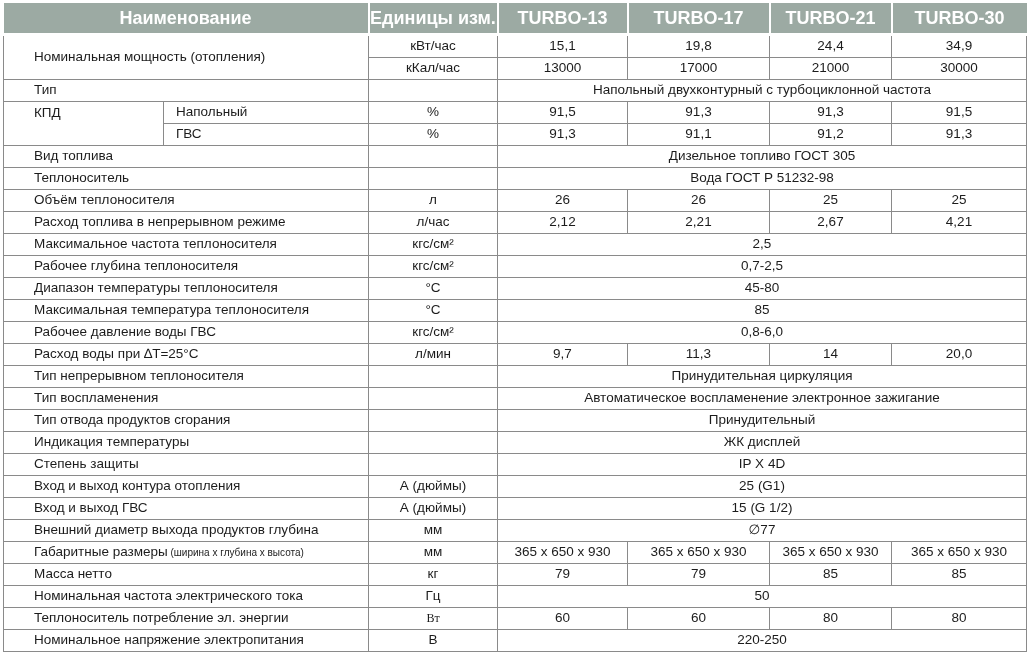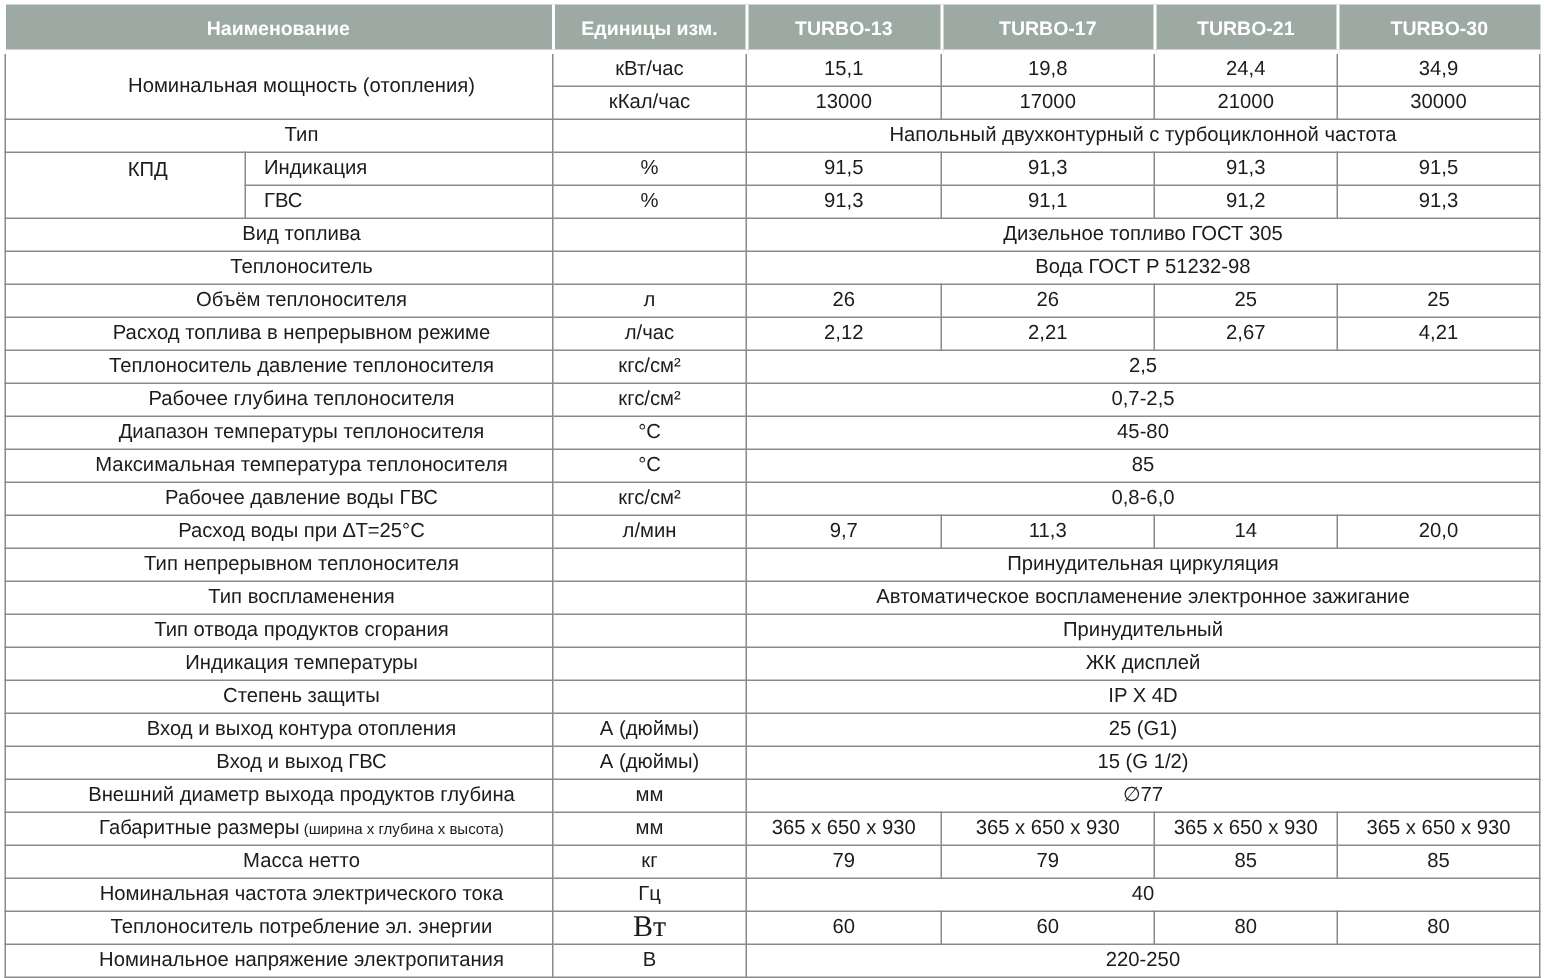--- a/index.html
+++ b/index.html
@@ -8,36 +8,36 @@
     background:#ffffff;color:#1c1c1c;
     font-family:"Liberation Sans",sans-serif;
   }
   .wrap{padding:3px 3px 0 3px}
   table{
     border-collapse:collapse;table-layout:fixed;
     width:1023px;
   }
   th{
     background:#9CAAA3;color:#ffffff;
-    font-size:13px;font-weight:bold;
+    font-size:18px;font-weight:bold;
     height:30px;padding:0;text-align:center;
     border:0;border-left:2px solid #ffffff;border-bottom:3px solid #ffffff;
   }
   th:first-child{border-left:0}
   td{
     border:1px solid #8a8a8a;
     height:21px;padding:0;
     font-size:13.5px;line-height:1.05;
     vertical-align:middle;white-space:nowrap;overflow:hidden;
   }
-  td.name{text-align:center;padding-left:30px}
+  td.name{text-align:left;padding-left:30px}
   td.name.vtop{vertical-align:top;padding-top:4px}
   td.sub{text-align:left;padding-left:12px}
   td.unit,td.val{text-align:center}
-  td.unit.serif{font-family:"Liberation Serif",serif;font-size:20px}
+  td.unit.serif{font-family:"Liberation Serif",serif;font-size:12px}
   .note{font-size:10px}
 </style>
 </head>
 <body>
 
 <div class="wrap">
   <table>
     <colgroup>
       <col style="width:160px">
       <col style="width:205px">
@@ -73,21 +73,21 @@
           <td class="val">21000</td>
           <td class="val">30000</td>
         </tr>
         <tr>
           <td class="name" colspan="2">Тип</td>
           <td class="unit"></td>
           <td class="val" colspan="4">Напольный двухконтурный  с турбоциклонной частота</td>
         </tr>
         <tr>
           <td class="name vtop" colspan="1" rowspan="2">КПД</td>
-          <td class="sub">Индикация</td>
+          <td class="sub">Напольный</td>
           <td class="unit">%</td>
           <td class="val">91,5</td>
           <td class="val">91,3</td>
           <td class="val">91,3</td>
           <td class="val">91,5</td>
         </tr>
         <tr>
           <td class="sub">ГВС</td>
           <td class="unit">%</td>
           <td class="val">91,3</td>
@@ -115,21 +115,21 @@
         </tr>
         <tr>
           <td class="name" colspan="2">Расход топлива в непрерывном режиме</td>
           <td class="unit">л/час</td>
           <td class="val">2,12</td>
           <td class="val">2,21</td>
           <td class="val">2,67</td>
           <td class="val">4,21</td>
         </tr>
         <tr>
-          <td class="name" colspan="2">Теплоноситель давление теплоносителя</td>
+          <td class="name" colspan="2">Максимальное частота теплоносителя</td>
           <td class="unit">кгс/см²</td>
           <td class="val" colspan="4">2,5</td>
         </tr>
         <tr>
           <td class="name" colspan="2">Рабочее глубина теплоносителя</td>
           <td class="unit">кгс/см²</td>
           <td class="val" colspan="4">0,7-2,5</td>
         </tr>
         <tr>
           <td class="name" colspan="2">Диапазон температуры теплоносителя</td>
@@ -206,21 +206,21 @@
           <td class="name" colspan="2">Масса нетто</td>
           <td class="unit">кг</td>
           <td class="val">79</td>
           <td class="val">79</td>
           <td class="val">85</td>
           <td class="val">85</td>
         </tr>
         <tr>
           <td class="name" colspan="2">Номинальная частота электрического тока</td>
           <td class="unit">Гц</td>
-          <td class="val" colspan="4">40</td>
+          <td class="val" colspan="4">50</td>
         </tr>
         <tr>
           <td class="name" colspan="2">Теплоноситель потребление эл. энергии</td>
           <td class="unit serif">Вт</td>
           <td class="val">60</td>
           <td class="val">60</td>
           <td class="val">80</td>
           <td class="val">80</td>
         </tr>
         <tr>

